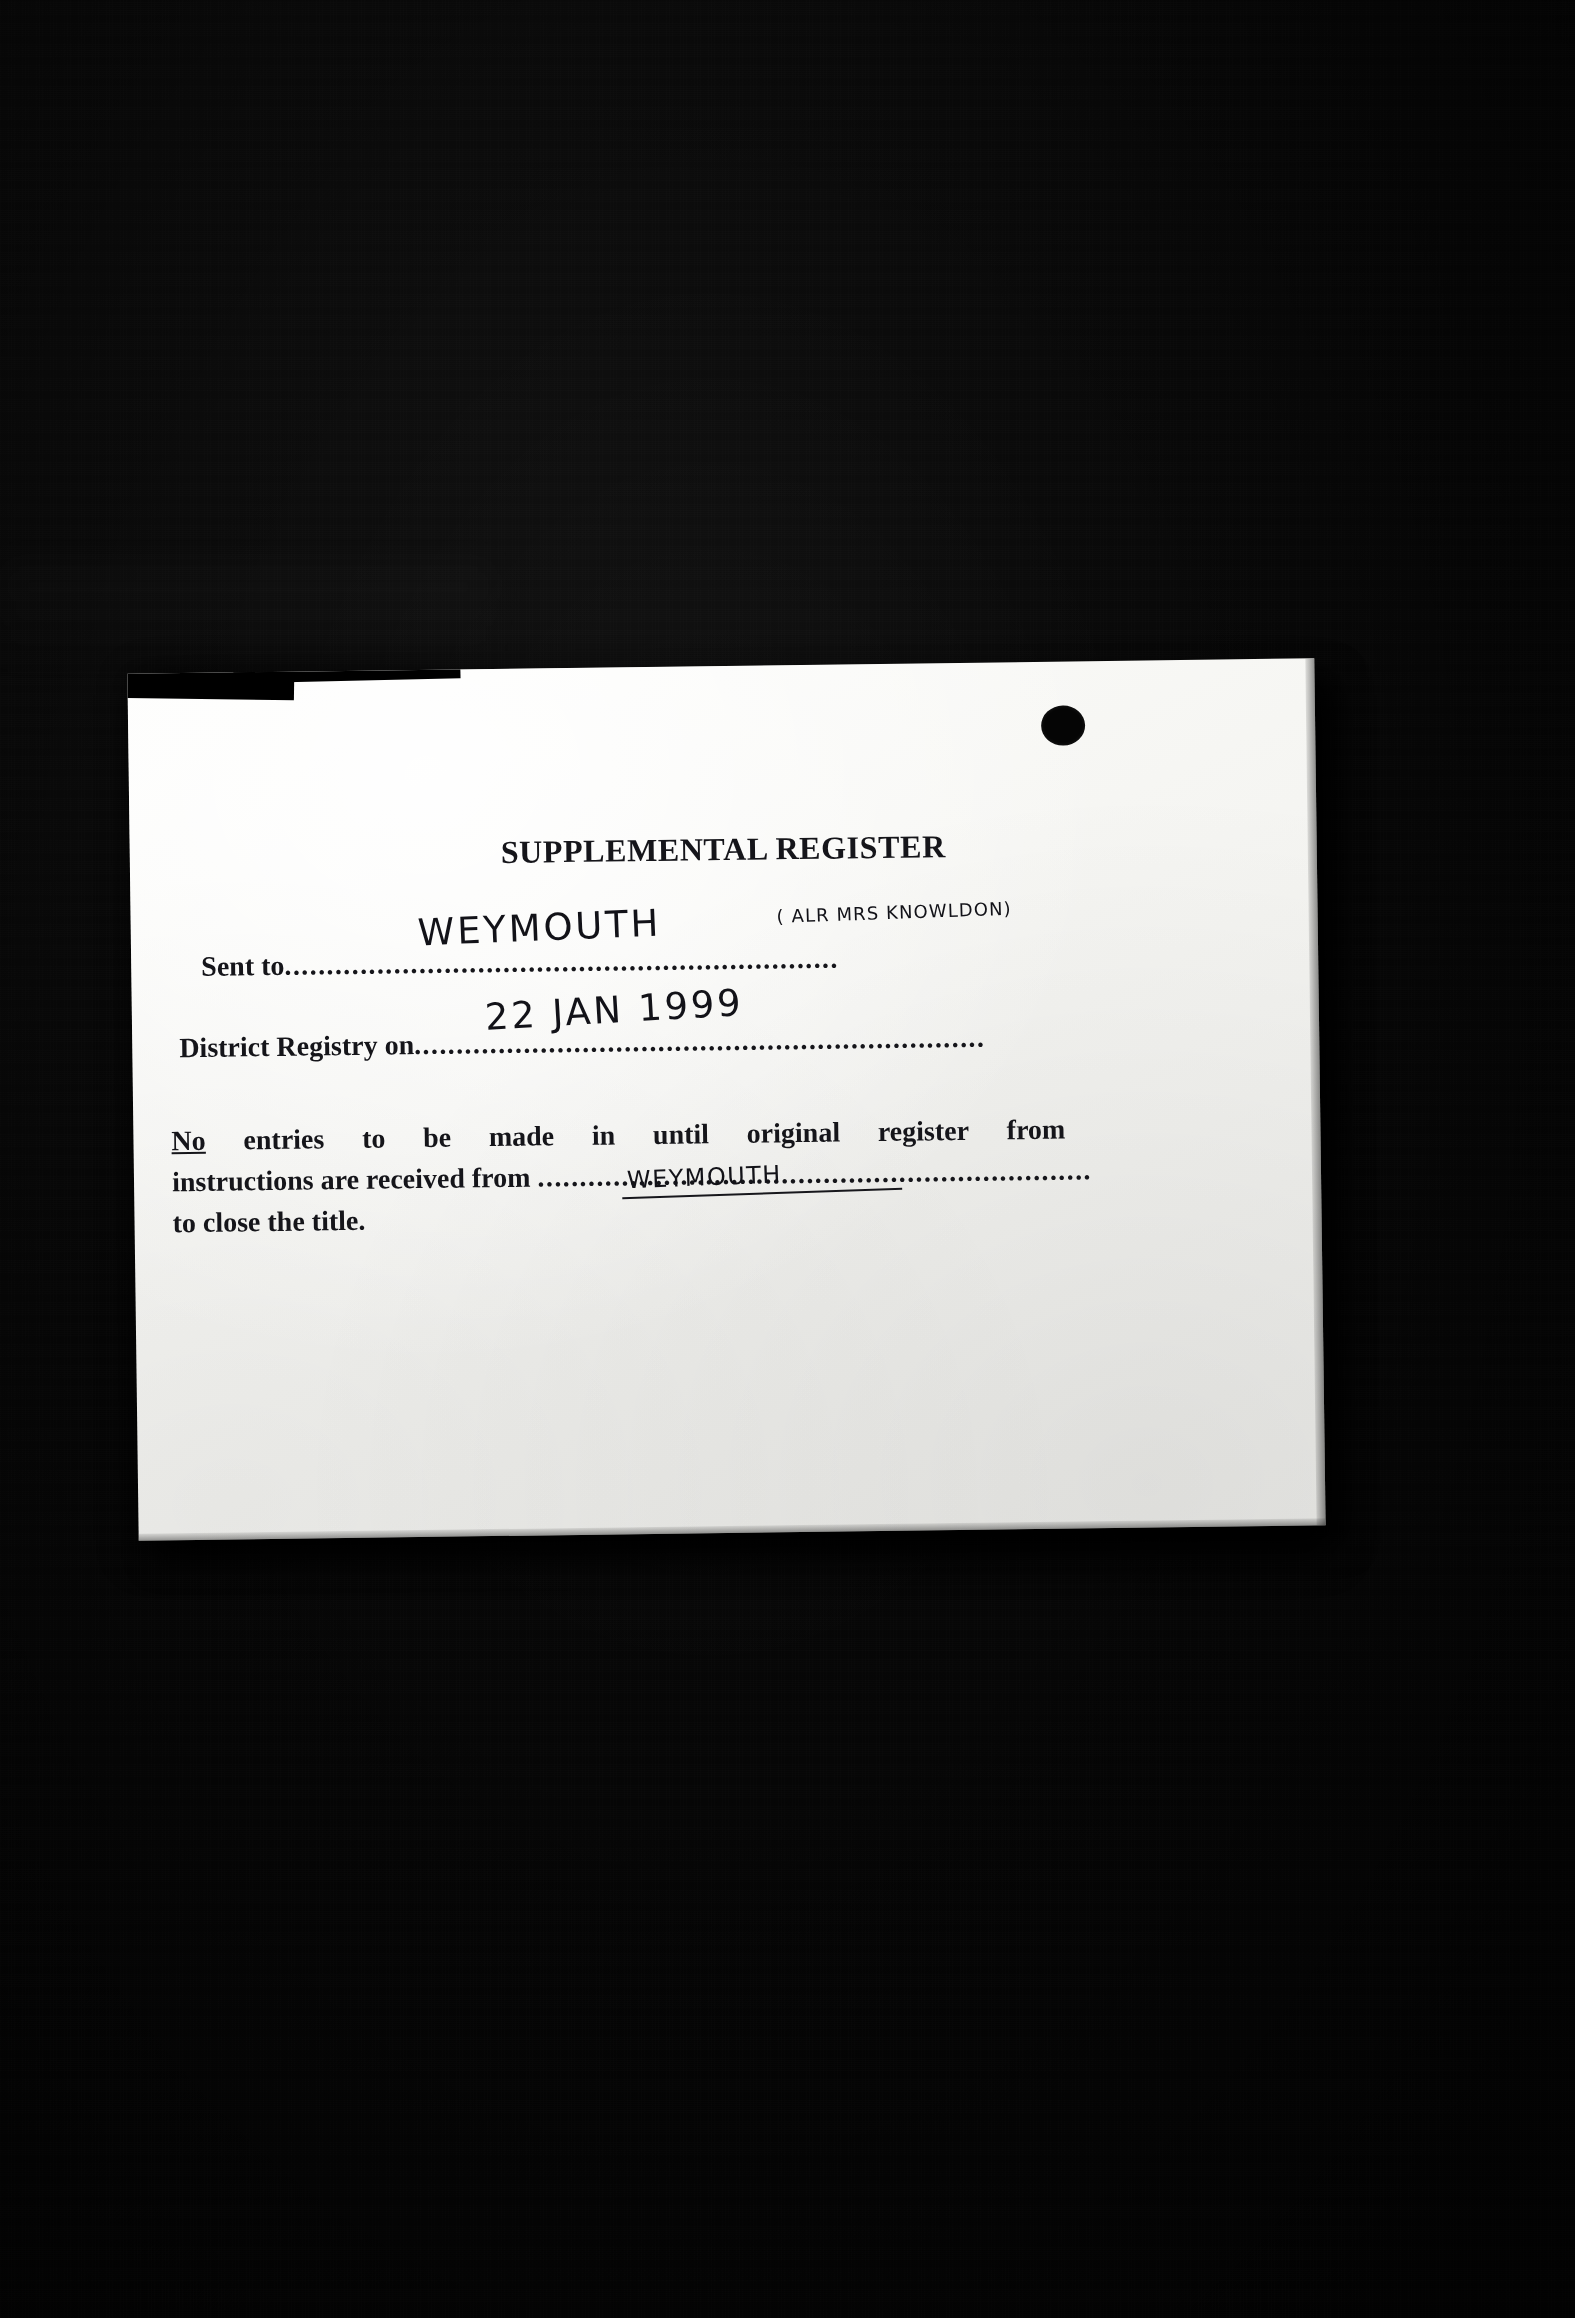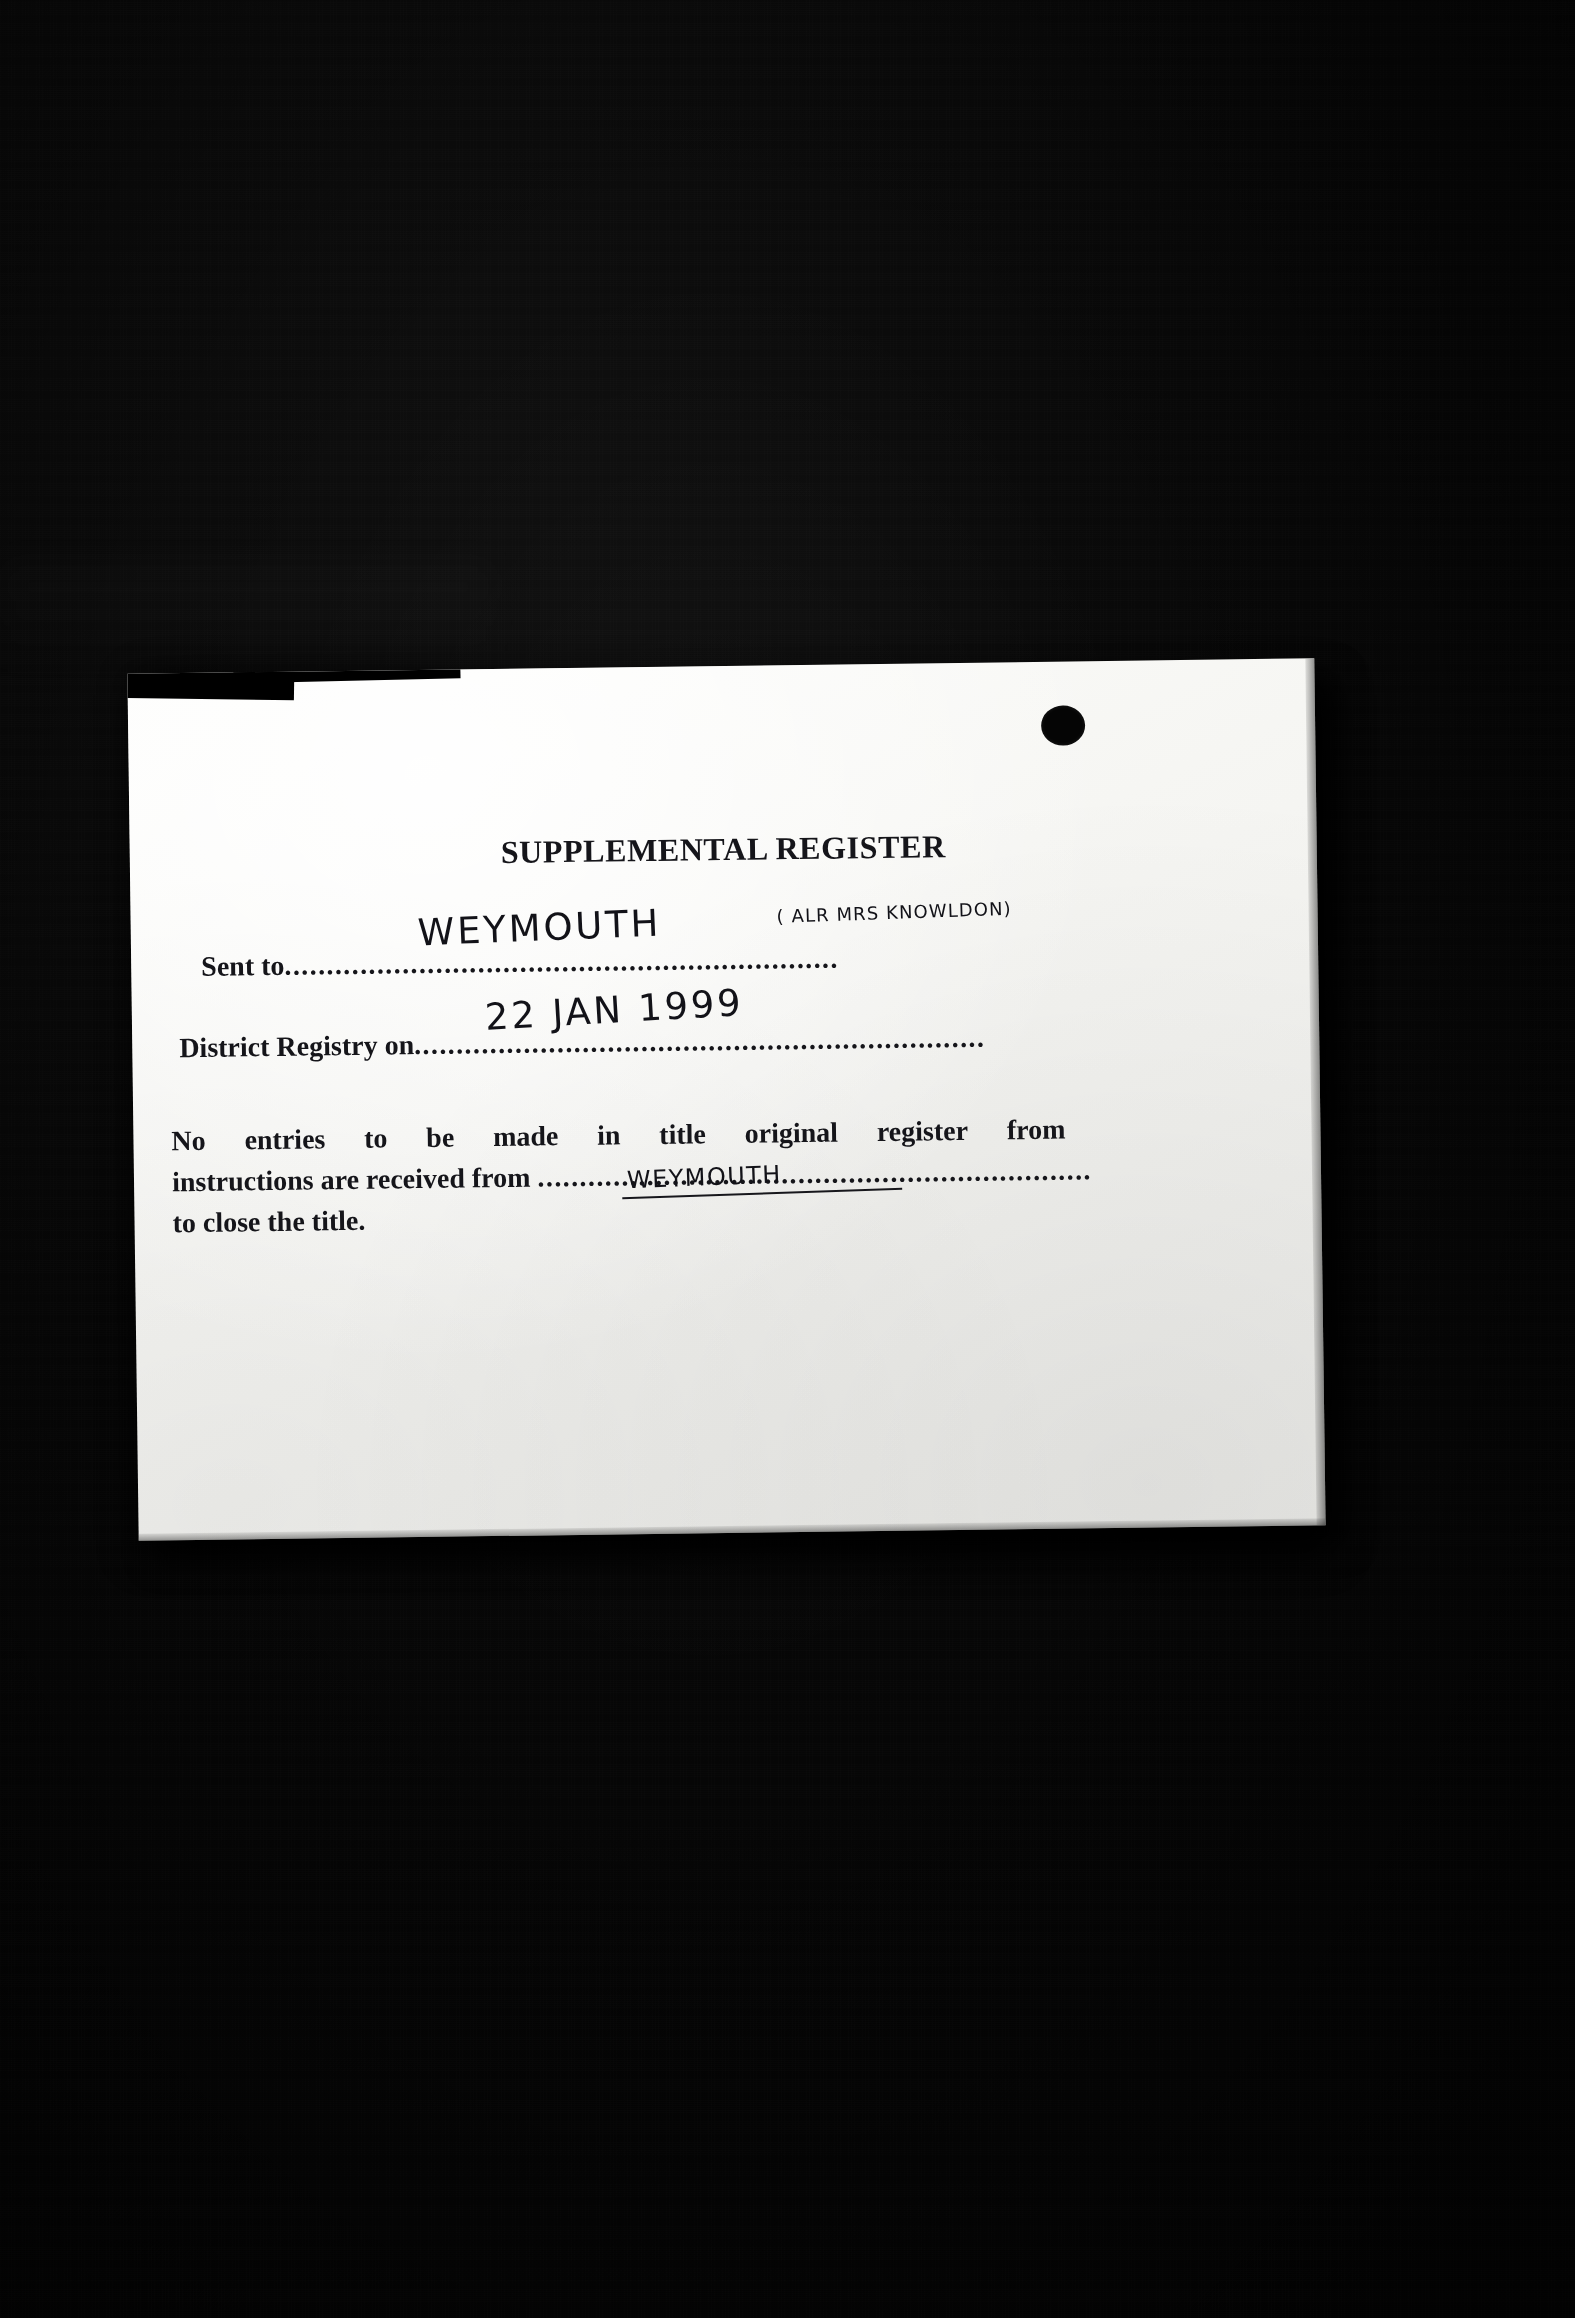--- a/index.html
+++ b/index.html
@@ -178,21 +178,21 @@
     font-weight: bold;
     color: #15151a;
     line-height: 1.47;
   }
   .para-l1 {
     display: flex;
     justify-content: space-between;
     width: 894px;
   }
   .para-l1 span { white-space: nowrap; }
-  .u { text-underline-offset: 2.1px; }
+  .u { text-decoration: underline; text-underline-offset: 2.1px; }
 
   .para-l2 {
     white-space: nowrap;
   }
   .para-l3 {
     white-space: nowrap;
   }
 
   
   .hand {
@@ -275,21 +275,21 @@
     <div class="hand hw-date">22 JAN 1999</div>
 
     <div class="para">
       <div class="para-l1">
         <span class="u">No</span>
         <span>entries</span>
         <span>to</span>
         <span>be</span>
         <span>made</span>
         <span>in</span>
-        <span>title</span>
+        <span>until</span>
         <span>original</span>
         <span>register</span>
         <span>from</span>
       </div>
       <div class="para-l2">
         <span>instructions are received from</span>
         <span class="dots">..................................................................</span>
       </div>
       <div class="para-l3">to close the title.</div>
     </div>

